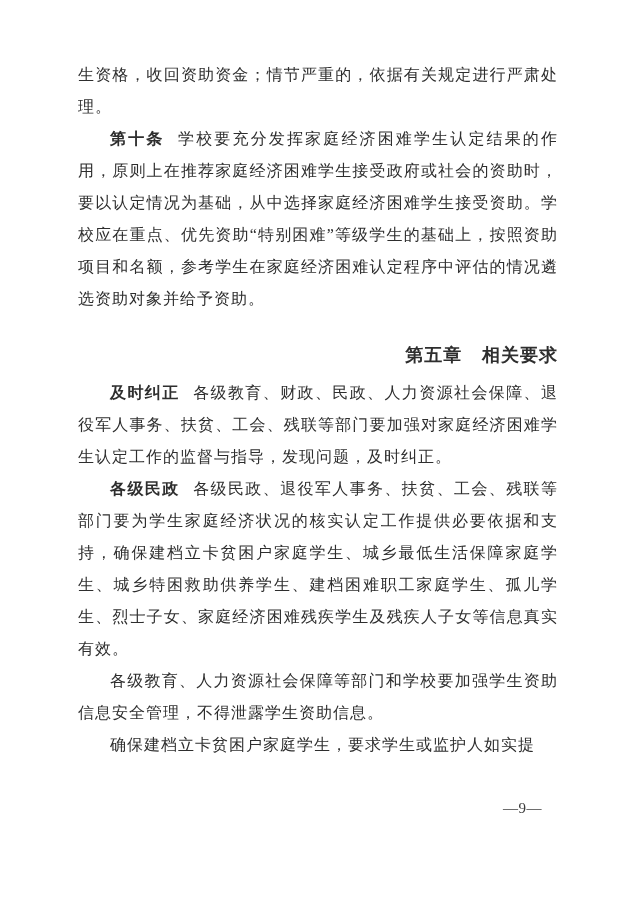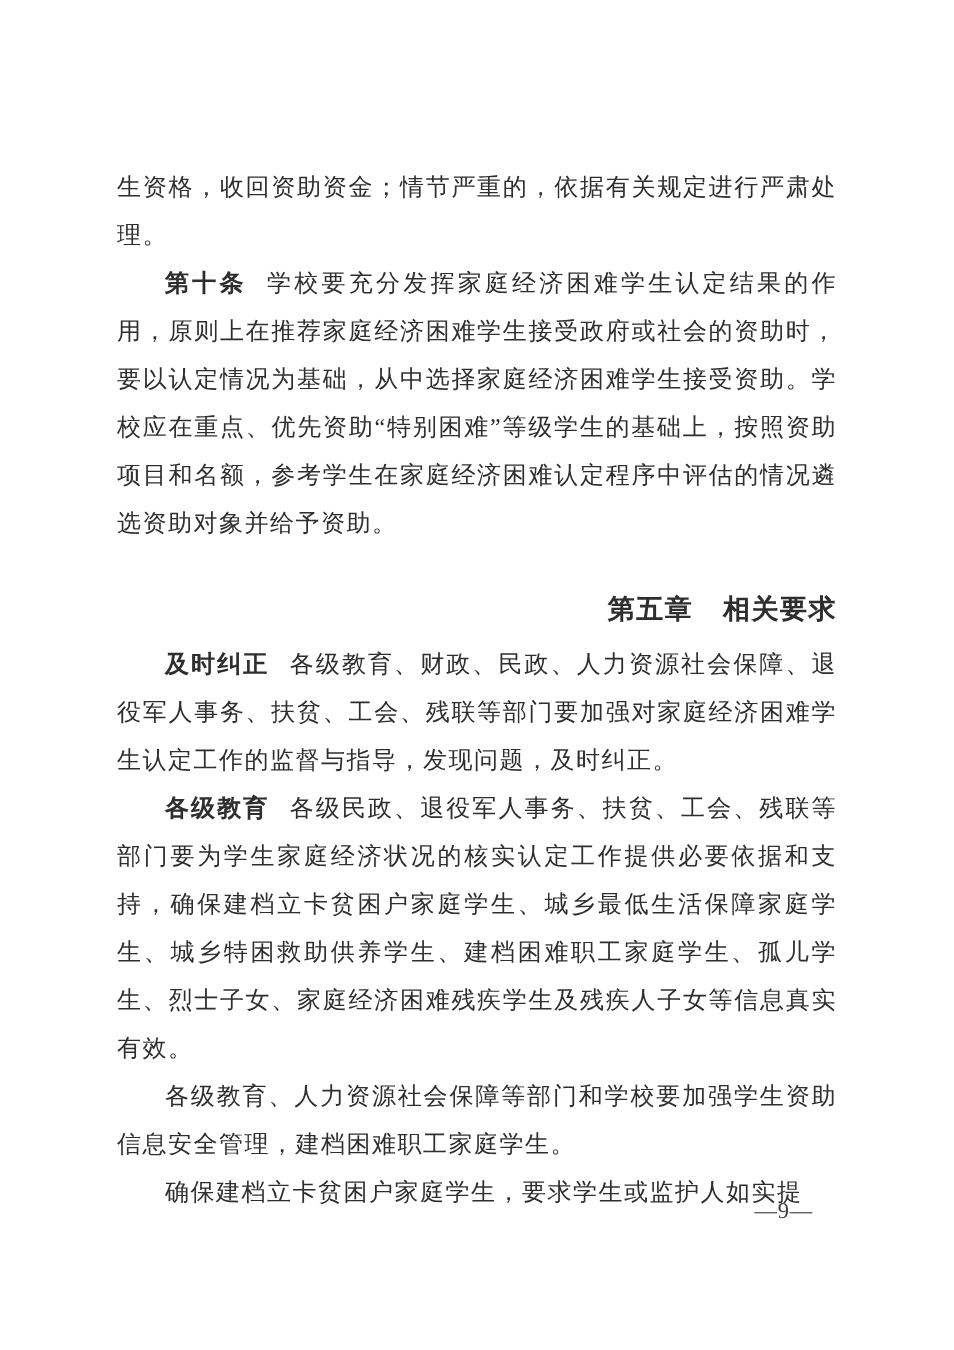--- a/index.html
+++ b/index.html
@@ -11,21 +11,21 @@
     height: 900px;
     background: #ffffff;
     color: #2e2e2e;
     font-family: "Liberation Serif", "DejaVu Serif", serif;
     position: relative;
     overflow: hidden;
   }
   .page {
     position: absolute;
     top: 0; left: 0; right: 0; bottom: 0;
-    padding: 110px 78px 0 78px;
+    padding: 59px 78px 0 78px;
     box-sizing: border-box;
   }
   p.body-text {
     margin: 0;
     font-size: 16px;
     line-height: 32px;
     letter-spacing: 1px;
     text-align: justify;
     text-justify: inter-character;
     word-break: break-all;
@@ -65,21 +65,21 @@
 <div class="page">
 
   <p class="body-text">生资格，收回资助资金；情节严重的，依据有关规定进行严肃处理。</p>
 
   <p class="body-text indent"><b class="lead">第十条</b><span>学校要充分发挥家庭经济困难学生认定结果的作用，原则上在推荐家庭经济困难学生接受政府或社会的资助时，要以认定情况为基础，从中选择家庭经济困难学生接受资助。学校应在重点、优先资助“特别困难”等级学生的基础上，按照资助项目和名额，参考学生在家庭经济困难认定程序中评估的情况遴选资助对象并给予资助。</span></p>
 
   <h2 class="chapter"><span class="chapter-num">第五章</span><span>相关要求</span></h2>
 
   <p class="body-text indent"><b class="lead">及时纠正</b><span>各级教育、财政、民政、人力资源社会保障、退役军人事务、扶贫、工会、残联等部门要加强对家庭经济困难学生认定工作的监督与指导，发现问题，及时纠正。</span></p>
 
-  <p class="body-text indent"><b class="lead">各级教育</b><span>各级民政、退役军人事务、扶贫、工会、残联等部门要为学生家庭经济状况的核实认定工作提供必要依据和支持，确保建档立卡贫困户家庭学生、城乡最低生活保障家庭学生、城乡特困救助供养学生、建档困难职工家庭学生、孤儿学生、烈士子女、家庭经济困难残疾学生及残疾人子女等信息真实有效。</span></p>
+  <p class="body-text indent"><b class="lead">各级民政</b><span>各级民政、退役军人事务、扶贫、工会、残联等部门要为学生家庭经济状况的核实认定工作提供必要依据和支持，确保建档立卡贫困户家庭学生、城乡最低生活保障家庭学生、城乡特困救助供养学生、建档困难职工家庭学生、孤儿学生、烈士子女、家庭经济困难残疾学生及残疾人子女等信息真实有效。</span></p>
 
-  <p class="body-text indent">各级教育、人力资源社会保障等部门和学校要加强学生资助信息安全管理，建档困难职工家庭学生。</p>
+  <p class="body-text indent">各级教育、人力资源社会保障等部门和学校要加强学生资助信息安全管理，不得泄露学生资助信息。</p>
 
   <p class="body-text indent">确保建档立卡贫困户家庭学生，要求学生或监护人如实提</p>
 
 </div>
 
 <div class="footer">—9—</div>
 
 </body></html>

